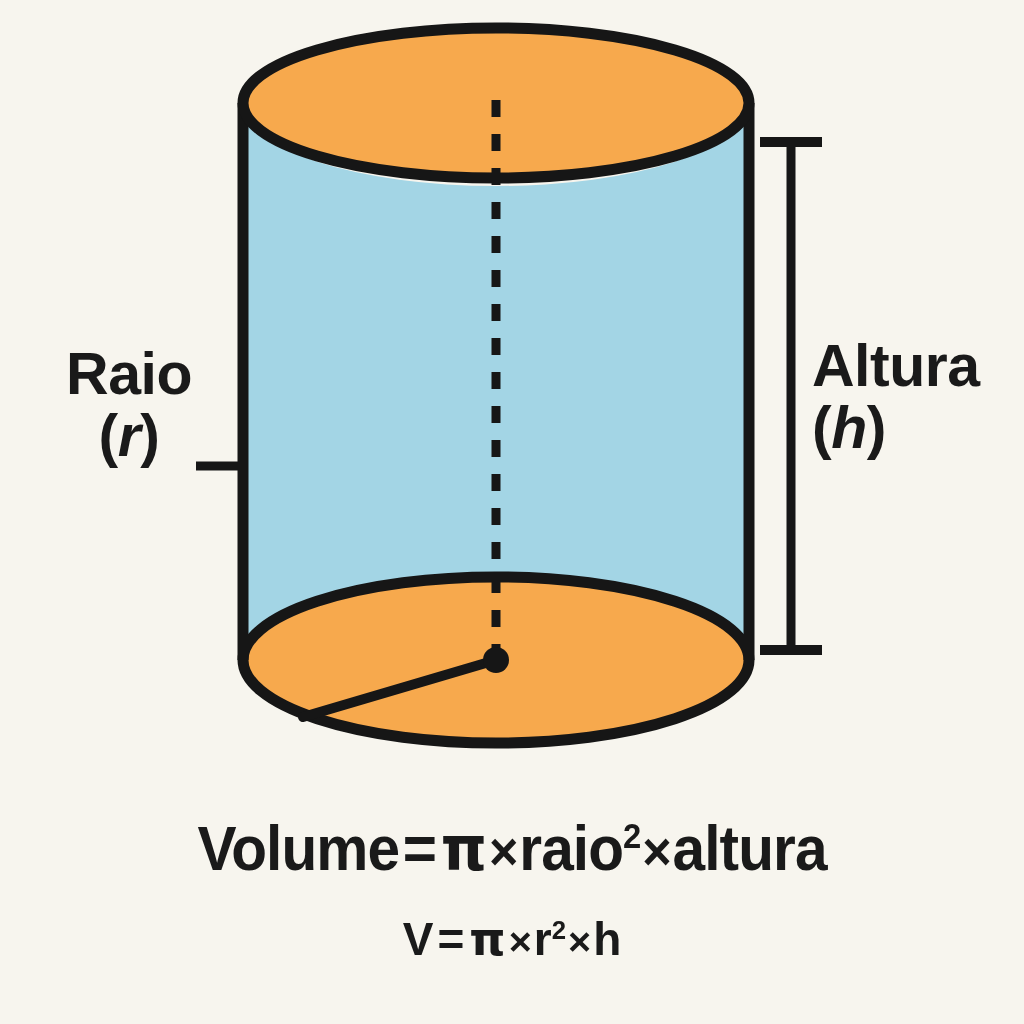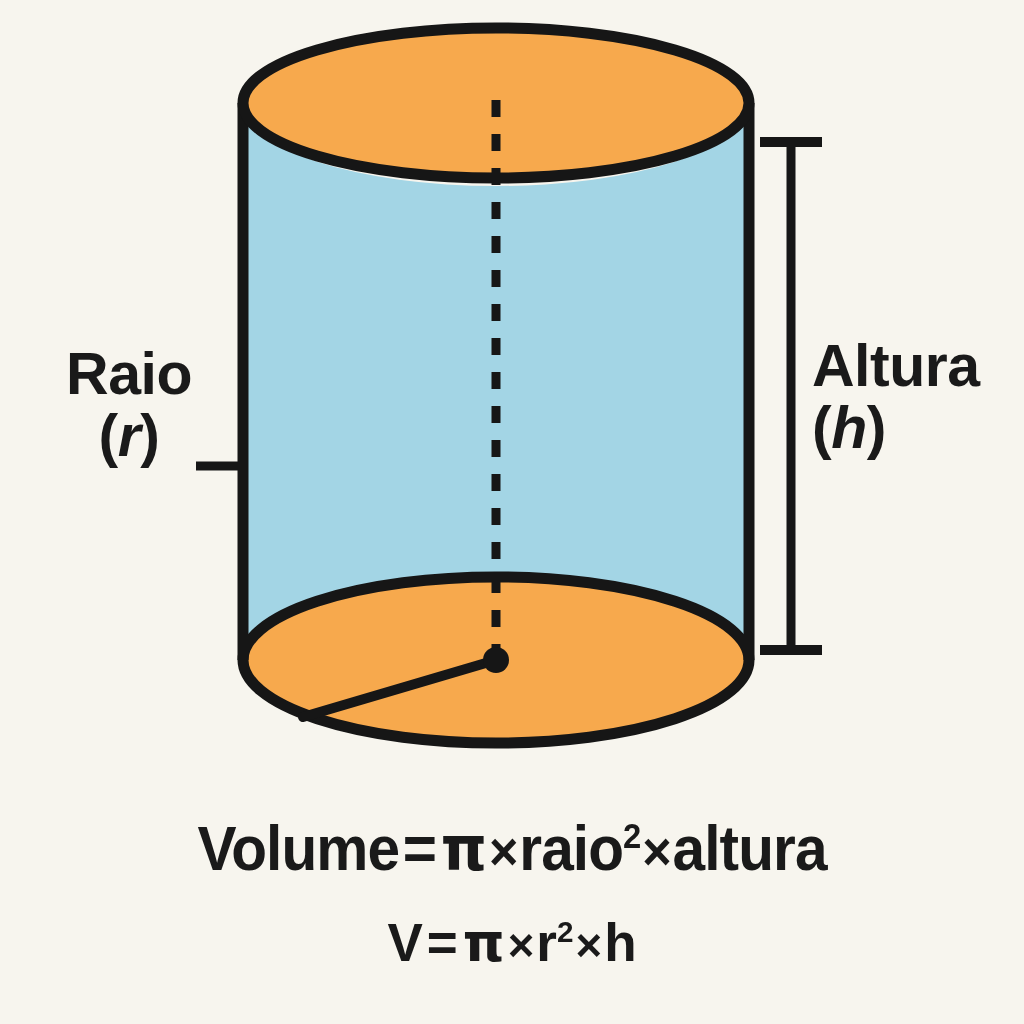--- a/index.html
+++ b/index.html
@@ -70,21 +70,21 @@
     white-space: nowrap;
   }
   #formula-line-1 {
     top: 812px;
     font-size: 63px;
     letter-spacing: -1px;
     transform: scaleX(0.93);
   }
   #formula-line-2 {
     top: 912px;
-    font-size: 53px;
+    font-size: 46px;
     letter-spacing: 0px;
   }
   .op {
     font-size: 0.86em;
     padding: 0 2px;
   }
   .eq {
     padding: 0 4px;
   }
   .pi {

